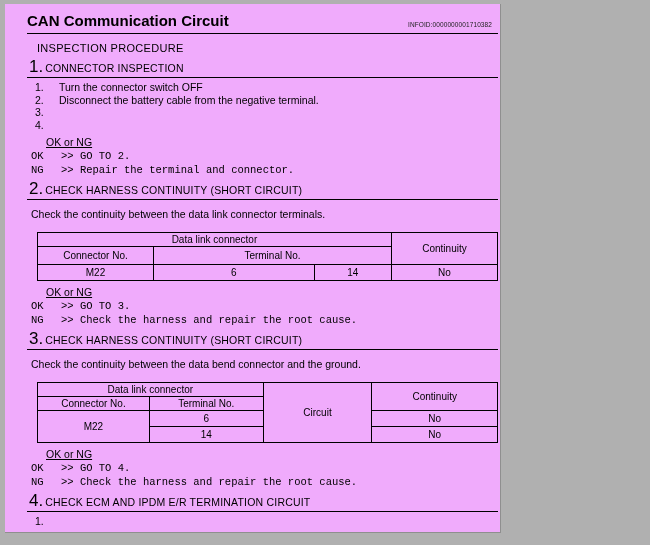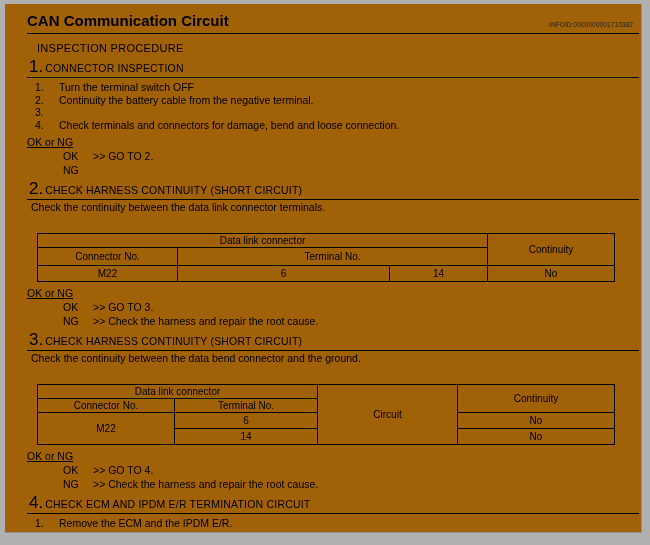--- a/index.html
+++ b/index.html
@@ -8,44 +8,44 @@
     width: 650px; height: 545px;
     background: #b0b0b0;
     font-family: "Liberation Sans", sans-serif;
     color: #000;
     position: relative;
     overflow: hidden;
   }
   .page {
     position: absolute;
     left: 5px; top: 4px;
-    width: 637px; height: 529px;
-    background: #a16207;
+    width: 496px; height: 529px;
+    background: #f0abfc;
     padding: 8px 2px 0 22px;
     border-right: 1px solid #8f8f8f;
     border-bottom: 1px solid #8f8f8f;
     overflow: hidden;
   }
   .title-row { display: flex; justify-content: space-between; align-items: flex-end; padding-right: 6px; }
   .title { font-size: 15px; font-weight: bold; margin: 0; line-height: 17px; }
   .infoid { font-size: 6.5px; color: #222; margin-bottom: 1px; letter-spacing: 0.1px; }
   .rule { border-top: 1px solid #000; height: 0; margin-top: 4px; }
   .sec-rule { margin-top: 1px; }
   .subtitle { font-size: 11px; margin: 8px 0 1px 10px; letter-spacing: 0.3px; }
   .sec-head { display: flex; align-items: baseline; margin: 3px 0 0 2px; }
   .sec-num { font-size: 17px; line-height: 19px; margin-right: 2px; }
   .sec-title { font-size: 10.5px; letter-spacing: 0.2px; text-align: right; }
   .steps { margin: 3px 0 0 8px; }
   .step { display: flex; font-size: 10.5px; line-height: 12.5px; }
   .step-num { width: 24px; flex: none; }
-  .okng-heading { font-size: 10.5px; text-decoration: underline; margin: 5px 0 0 0; line-height: 12px; }
-  .okng-row { display: flex; font-size: 10.5px; line-height: 12px; margin: 2px 0 0 36px; }
+  .okng-heading { font-size: 10.5px; text-decoration: underline; margin: 5px 0 0 19px; line-height: 12px; }
+  .okng-row { display: flex; font-size: 10.5px; line-height: 12px; margin: 2px 0 0 4px; font-family: Liberation Mono, monospace; }
   .okng-label { width: 30px; flex: none; }
-  .intro { font-size: 10.5px; margin: 1px 0 0 4px; line-height: 12px; }
-  .data-table { border-collapse: collapse; table-layout: fixed; margin: 20px 0 0 10px; padding-left: 47px; }
+  .intro { font-size: 10.5px; margin: 8px 0 0 4px; line-height: 12px; }
+  .data-table { border-collapse: collapse; table-layout: fixed; margin: 12px 0 0 10px; padding-left: 47px; }
   .data-table td {
     border: 1px solid #000;
     font-size: 10px;
     text-align: center;
     vertical-align: middle;
     padding: 1px 2px;
   }
   .t1 .r1 td { height: 12px; }
   .t1 .r2 td { height: 18px; }
   .t1 .r3 td { height: 16px; }
@@ -69,42 +69,42 @@
 
   <div class="sec-head">
     <span class="sec-num">1.</span>
     <span class="sec-title">CONNECTOR INSPECTION</span>
   </div>
   <div class="rule sec-rule"></div>
 
   <div class="steps">
     <div class="step">
       <span class="step-num">1.</span>
-      <span class="step-text">Turn the terminal switch OFF</span>
+      <span class="step-text">Turn the connector switch OFF</span>
     </div>
     <div class="step">
       <span class="step-num">2.</span>
-      <span class="step-text">Continuity the battery cable from the negative terminal.</span>
+      <span class="step-text">Disconnect the battery cable from the negative terminal.</span>
     </div>
     <div class="step">
       <span class="step-num">3.</span>
     </div>
     <div class="step">
       <span class="step-num">4.</span>
-      <span class="step-text">Check terminals and connectors for damage, bend and loose connection.</span>
     </div>
   </div>
 
   <div class="okng-heading">OK or NG</div>
   <div class="okng-row">
     <span class="okng-label">OK</span>
     <span class="okng-text">&gt;&gt; GO TO 2.</span>
   </div>
   <div class="okng-row">
     <span class="okng-label">NG</span>
+    <span class="okng-text">&gt;&gt; Repair the terminal and connector.</span>
   </div>
 
   <div class="sec-head">
     <span class="sec-num">2.</span>
     <span class="sec-title">CHECK HARNESS CONTINUITY (SHORT CIRCUIT)</span>
   </div>
   <div class="rule sec-rule"></div>
 
   <div class="intro">Check the continuity between the data link connector terminals.</div>
 
@@ -192,17 +192,16 @@
 
   <div class="sec-head">
     <span class="sec-num">4.</span>
     <span class="sec-title">CHECK ECM AND IPDM E/R TERMINATION CIRCUIT</span>
   </div>
   <div class="rule sec-rule"></div>
 
   <div class="steps">
     <div class="step">
       <span class="step-num">1.</span>
-      <span class="step-text">Remove the ECM and the IPDM E/R.</span>
     </div>
   </div>
 
 </div>
 
 </body></html>

